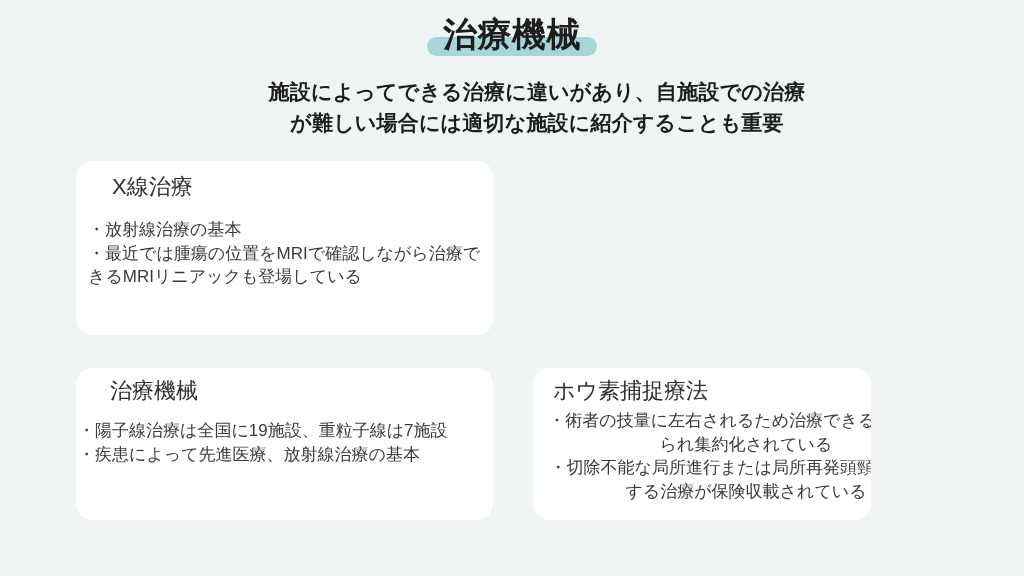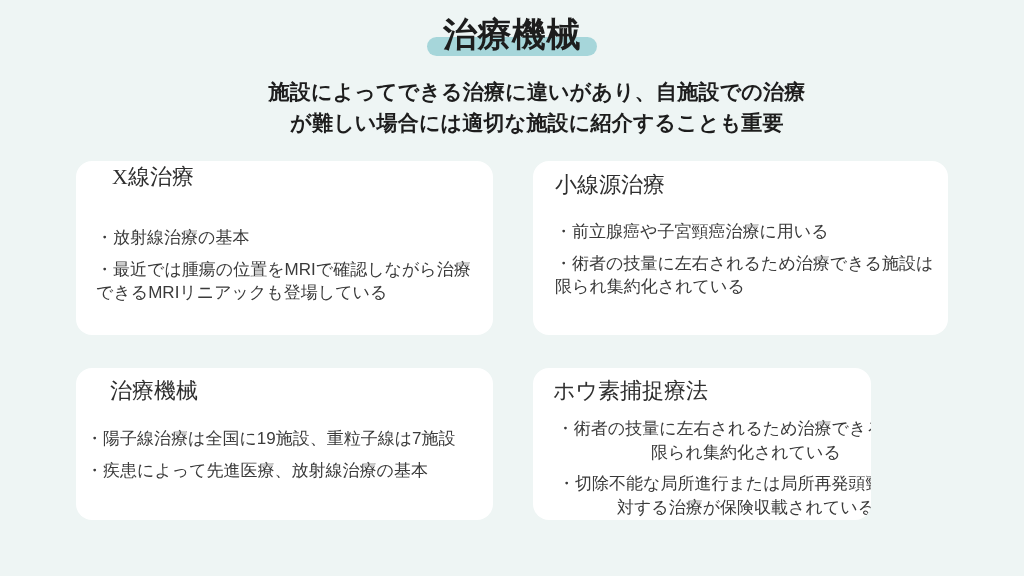--- a/index.html
+++ b/index.html
@@ -97,25 +97,25 @@
     color: #2f2f2f;
     white-space: nowrap;
   }
   .card-body {
     font-size: 17px;
     line-height: 23.5px;
     font-weight: 400;
     color: #3a3a3a;
   }
   .card-body p {
-    margin: 8px;
+    margin: 0;
   }
 
   
-  .c1-heading { position: absolute; left: 36px;  top: 1px; font-family: Liberation Serif, serif; }
+  .c1-heading { position: absolute; left: 36px;  top: 11px; }
   .c1-body    { position: absolute; left: 12px;  top: 57px; width: 398px; }
 
   .c2-heading { position: absolute; left: 22px;  top: 9px; }
   .c2-body    { position: absolute; left: 14px;  top: 51px; width: 396px; }
 
   .c3-heading { position: absolute; left: 34px;  top: 8px; }
   .c3-body    { position: absolute; left: 2px;   top: 51px; width: 412px; }
 
   .c4-heading { position: absolute; left: 20px;  top: 8px; }
   .c4-body    { position: absolute; left: 14px;  top: 41px; width: 398px; }
@@ -138,27 +138,20 @@
   </div>
 
   <div class="card card-1">
     <div class="card-heading c1-heading">X線治療</div>
     <div class="card-body c1-body">
       <p>・放射線治療の基本</p>
       <p>・最近では腫瘍の位置をMRIで確認しながら治療できるMRIリニアックも登場している</p>
     </div>
   </div>
 
-  <div class="card card-2">
-    <div class="card-heading c2-heading">小線源治療</div>
-    <div class="card-body c2-body">
-      <p>・前立腺癌や子宮頸癌治療に用いる</p>
-      <p>・術者の技量に左右されるため治療できる施設は限られ集約化されている</p>
-    </div>
-  </div>
 
   <div class="card card-3">
     <div class="card-heading c3-heading">治療機械</div>
     <div class="card-body c3-body">
       <p>・陽子線治療は全国に19施設、重粒子線は7施設</p>
       <p>・疾患によって先進医療、放射線治療の基本</p>
     </div>
   </div>
 
   <div class="card card-4">

